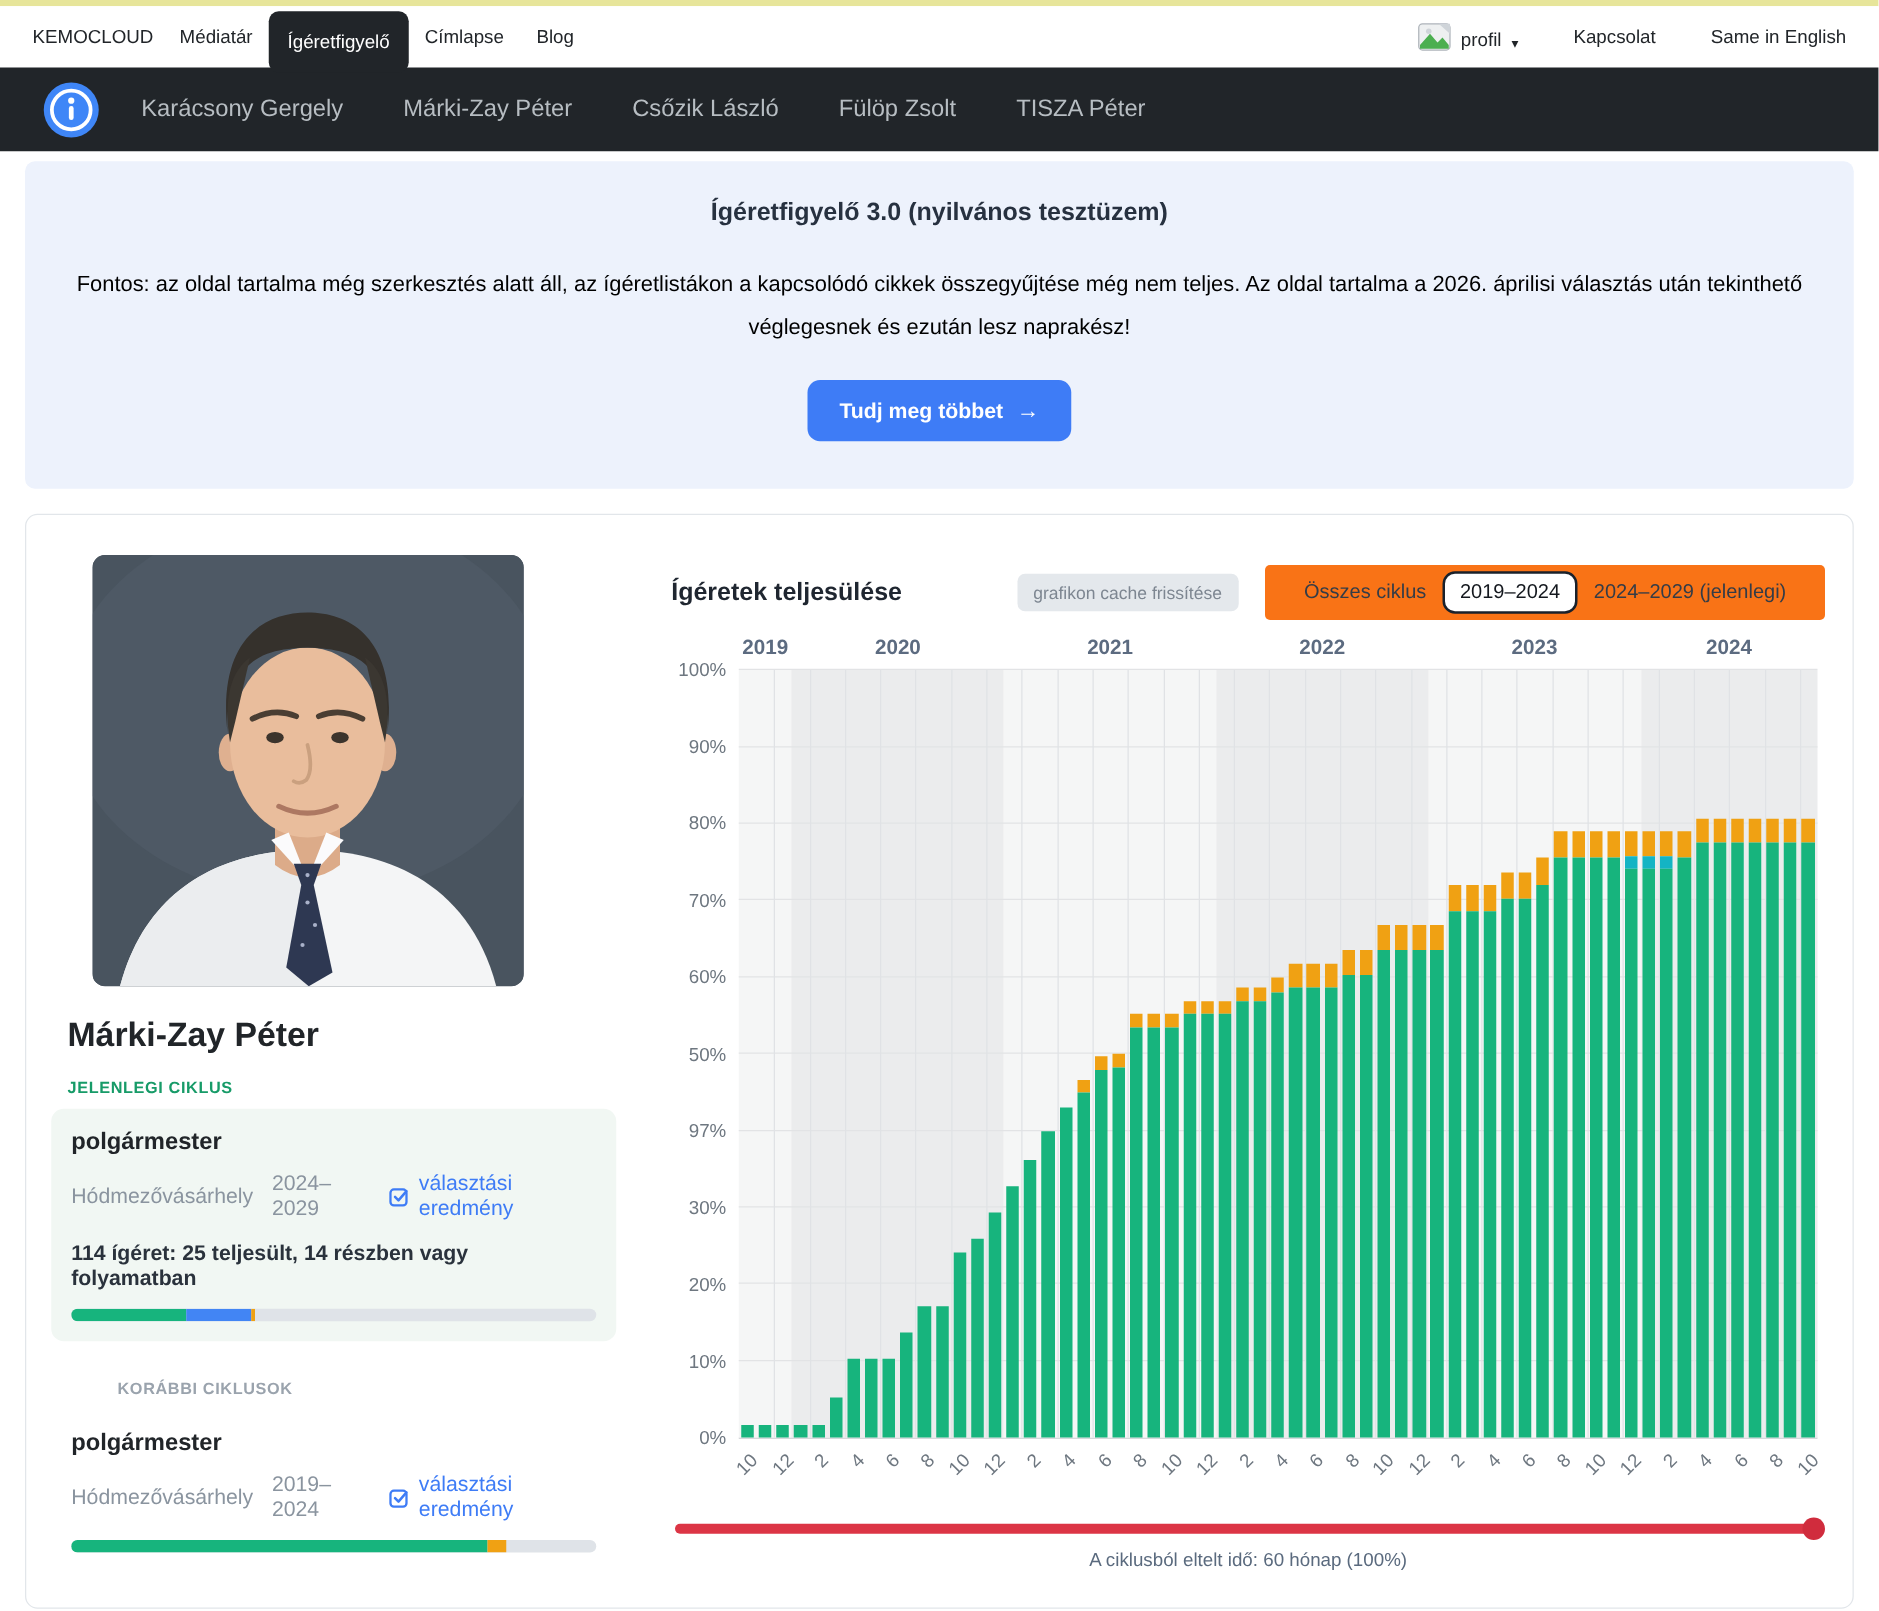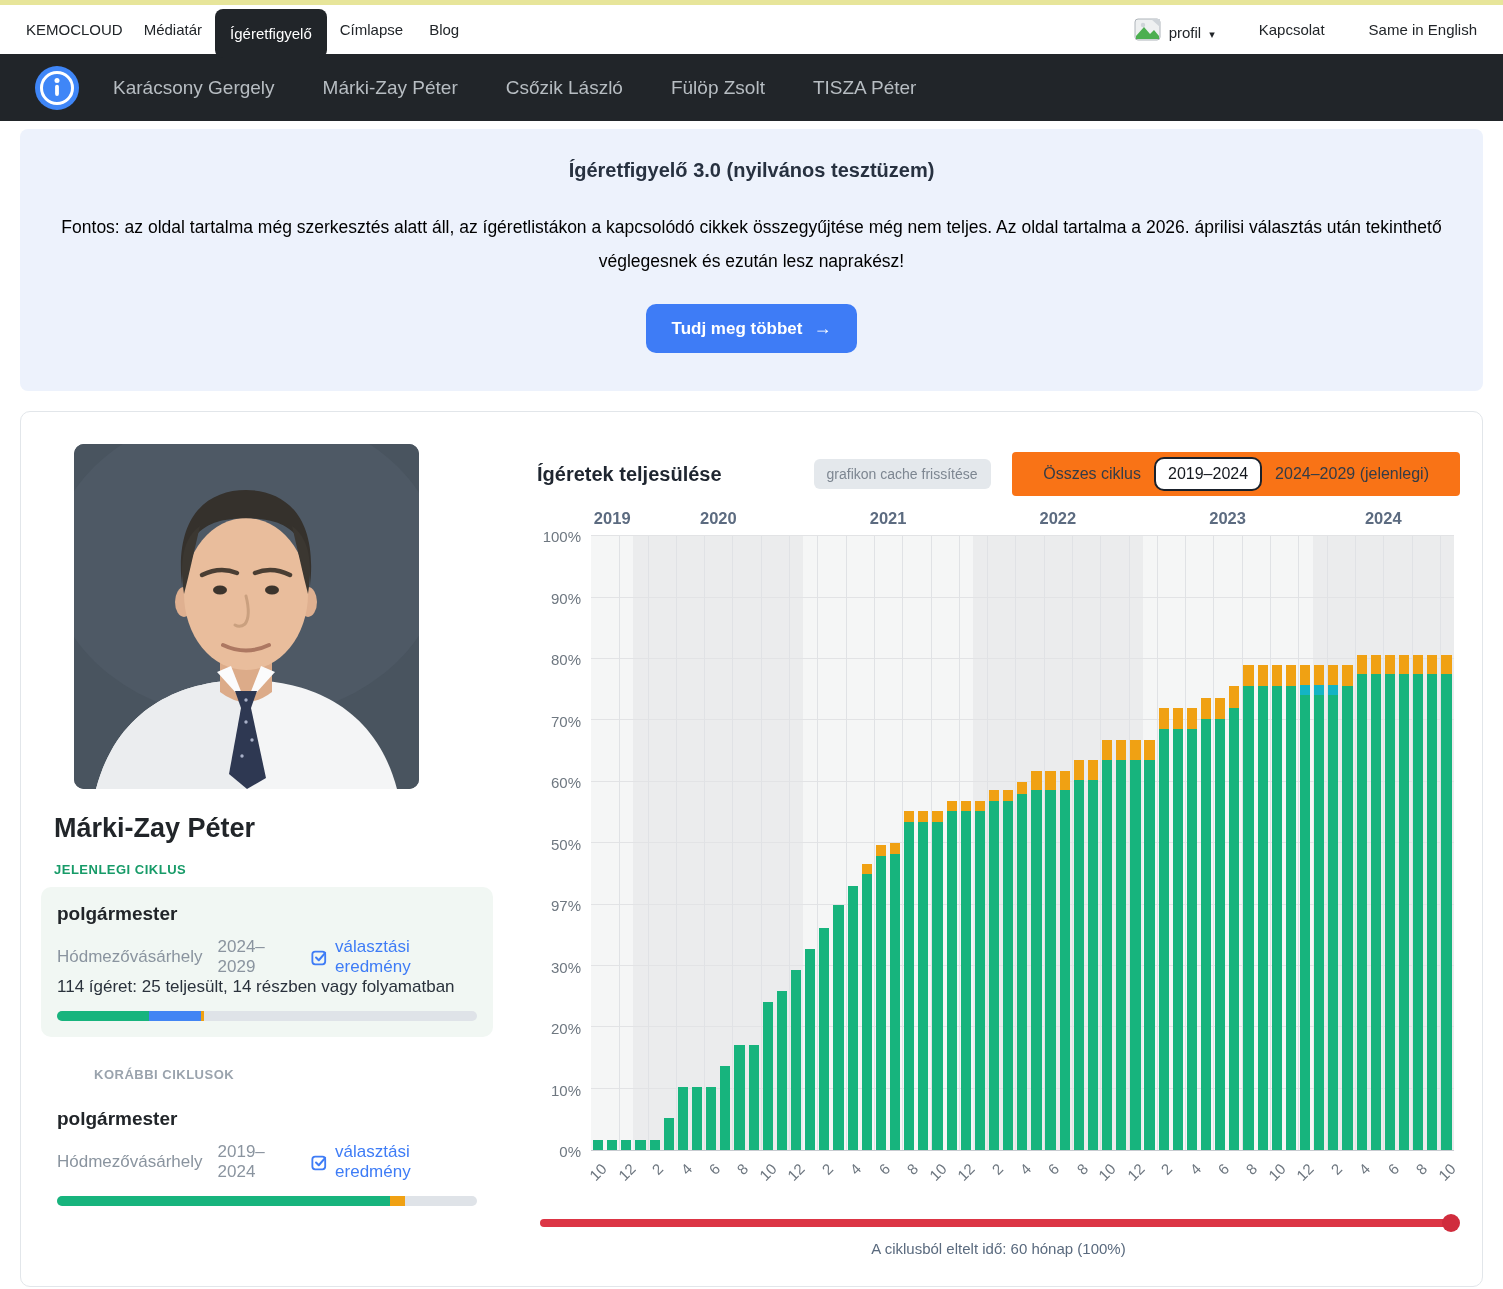--- a/index.html
+++ b/index.html
@@ -41,21 +41,21 @@
   .photo svg { display:block; }
   .person-name { font-size:27px; font-weight:bold; color:#212529; margin:24px 0 18px 0; }
   .lbl { font-size:13px; font-weight:bold; letter-spacing:.5px; }
   .lbl.green { color:#179b68; }
   .lbl.gray { color:#9aa3ad; margin-top:30px;padding-left:40px; }
   .cycle-box { border-radius:10px; padding:16px; margin-top:10px; width:452px; margin-left:-13px; }
   .cycle-box.highlighted { background:#f1f7f3; }
   .role { font-size:19px; font-weight:bold; color:#212529; }
   .meta { display:flex; align-items:center; gap:15px; margin-top:12px; font-size:17px; color:#8a949f; }
   .result-link { display:inline-flex; align-items:center; gap:7px; color:#3e7cf6; text-decoration:none; cursor:pointer; }
-  .summary { margin-top:0; font-size:17px; font-weight:normal; color:#2a323c; }
+  .summary { margin-top:16px; font-size:17px; font-weight:bold; color:#2a323c; }
   .pbar { margin-top:14px; height:10px; border-radius:6px; background:#dfe3e8; display:flex; overflow:hidden; }
   .pbar .seg { height:100%; }
 
   
   .right-col { flex:1; padding-left:24px; position:relative; }
   .chart-header { display:flex; align-items:center; margin-top:8px; }
   .chart-title { font-size:20px; font-weight:bold; color:#1f2630; }
   .cache-btn { margin-left:92px; background:#e4e8ec; color:#7d8691; border:none; border-radius:6px;
                font-family:inherit; font-size:14px; padding:7px 13px; cursor:pointer; }
   .tabs { margin-left:auto; background:#f97316; border-radius:4px; display:flex; align-items:center; padding:5px 18px; }

